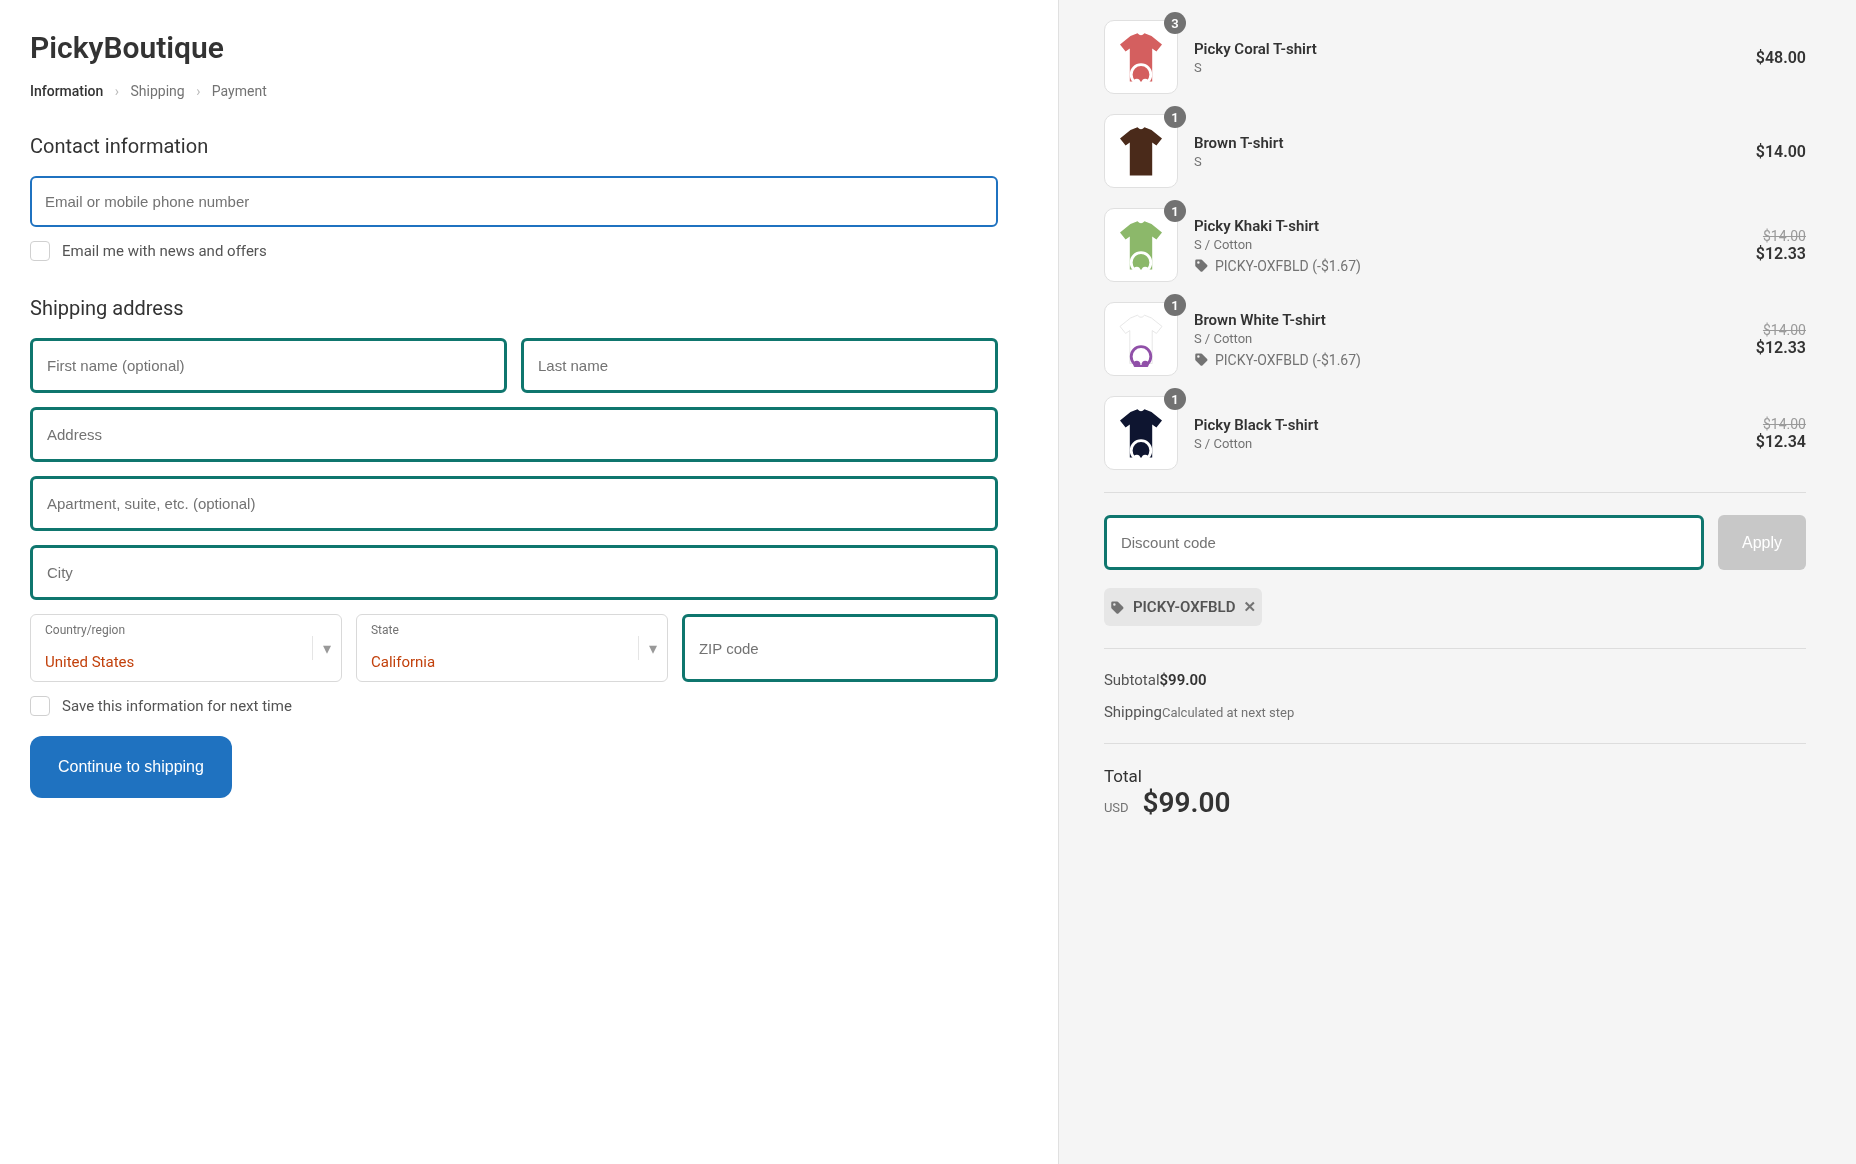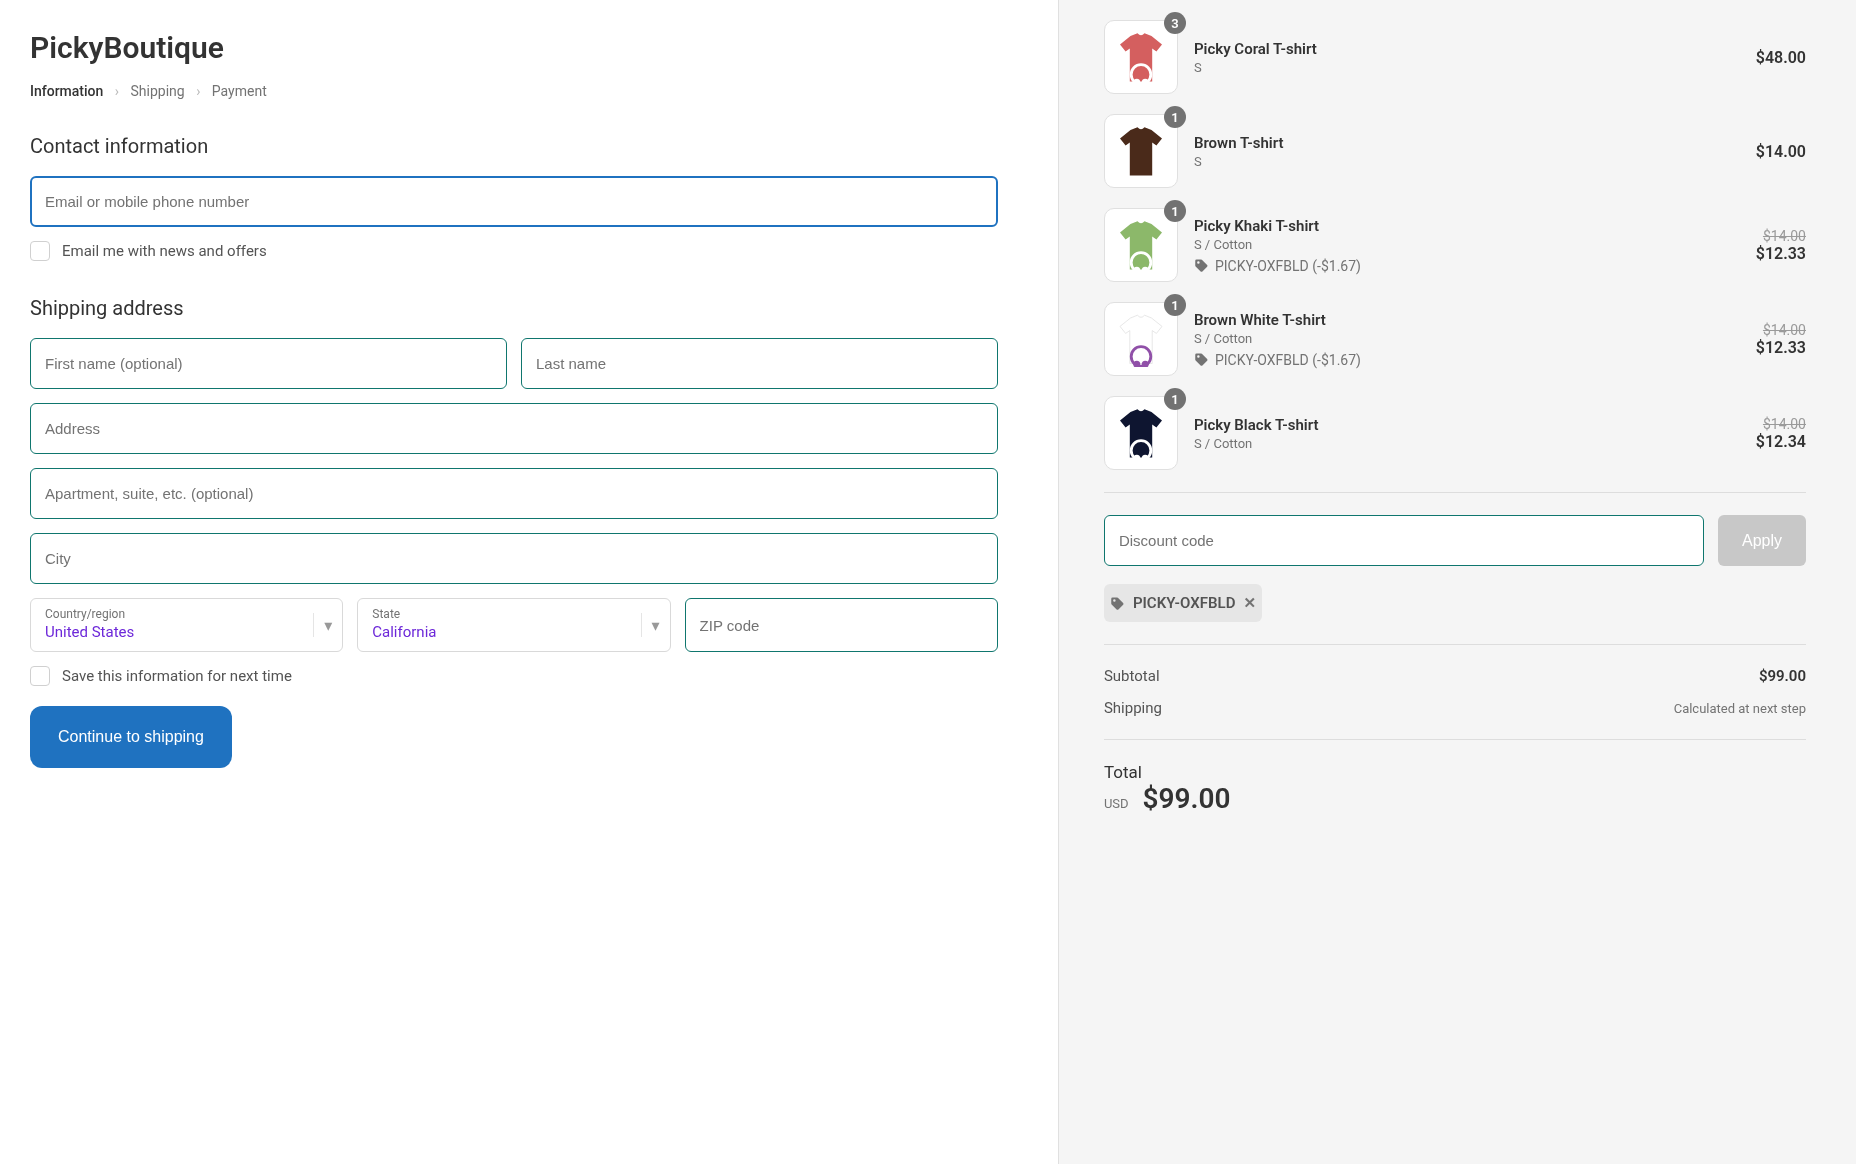--- a/index.html
+++ b/index.html
@@ -34,21 +34,21 @@
 .breadcrumb .current { color: #333; font-weight: 500; }
 .breadcrumb .chevron { margin: 0 8px; color: #bbb; }
 .section-title {
   font-size: 20px;
   color: #333;
   margin-bottom: 18px;
   font-weight: 400;
 }
 .field {
   width: 100%;
-  border: 1px solid #0f766e;
+  border: 3px solid #0f766e;
   border-radius: 6px;
   padding: 16px 14px;
   font-size: 15px;
   color: #333;
   background: #fff;
   margin-bottom: 14px;
 }
 .field::placeholder { color: #737373; }
 .field.focused {
   border: 2px solid #1f72c0;
@@ -80,22 +80,22 @@
   margin-bottom: 14px;
   padding: 8px 14px 10px 14px;
 }
 .select-label {
   font-size: 12px;
   color: #737373;
   display: block;
 }
 .select-value {
   font-size: 15px;
-  color: #6d28d9;
-  margin-top: 2px;
+  color: #c2410c;
+  margin-top: 16px;
 }
 .select-arrow {
   position: absolute;
   right: 10px;
   top: 50%;
   transform: translateY(-50%);
   color: #999;
   border-left: 1px solid #e5e5e5;
   padding-left: 10px;
   height: 24px;
@@ -203,21 +203,20 @@
   font-weight: 600;
   color: #545454;
 }
 .applied-tag .close-x {
   cursor: pointer;
   color: #737373;
   font-size: 15px;
 }
 .totals-row {
   display: flex;
-  justify-content: space-between;
   align-items: baseline;
   margin-bottom: 14px;
   font-size: 15px;
   color: #545454;
 }
 .totals-row .value { font-weight: 600; color: #333; }
 .totals-row .hint { font-size: 13px; color: #737373; }
 .grand-total {
   display: flex;
   justify-content: space-between;

